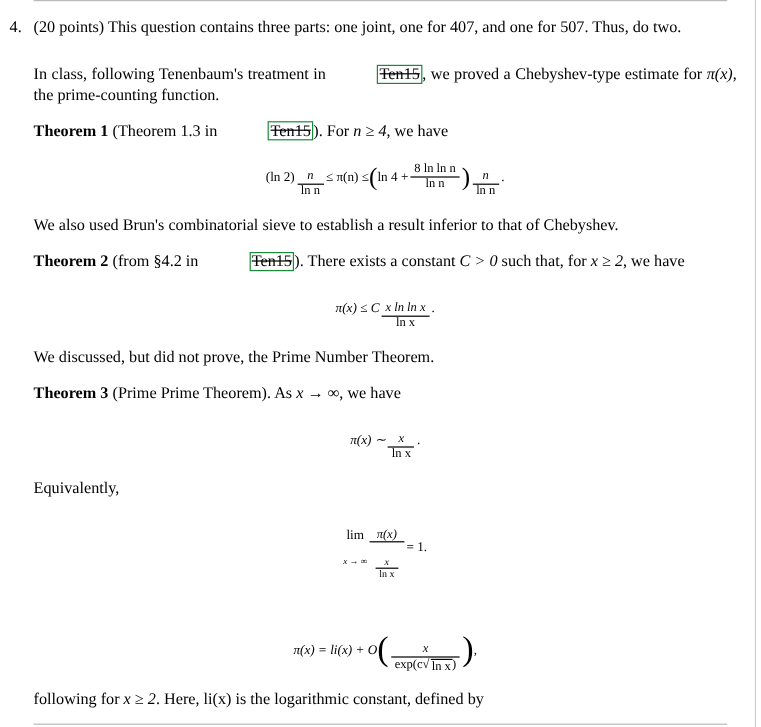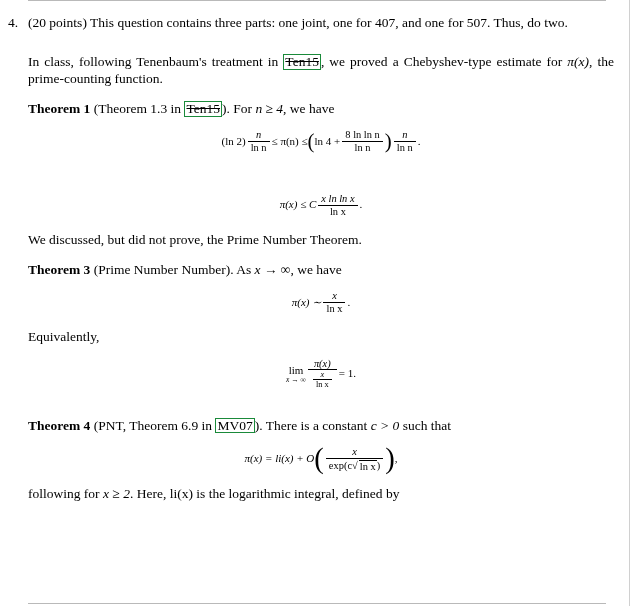--- a/index.html
+++ b/index.html
@@ -78,21 +78,21 @@
   .thm-head {
     font-weight: bold;
   }
   .eqn {
     text-align: center;
     font-size: 11px;
     line-height: 1.1;
     margin: 0;
   }
   
-  .mi { font-style: italic; }
+  .mi { font-style: italic; margin-top: 12px; }
   .mroman { font-style: normal; }
   .frac {
     display: inline-block;
     vertical-align: middle;
     text-align: center;
     line-height: 1.12;
     margin: 0 2px;
     position: relative;
     top: -0.05em;
   }
@@ -141,20 +141,21 @@
     position: relative;
     top: 1px;
   }
   .radical { display: inline-block; position: relative; top: 0.04em; }
   .cite-box {
     display: inline-block;
     border: 1.2px solid #1a8a3a;
     padding: 0 1px;
     line-height: 1.0;
     position: relative;
+    margin-left: 39px;
   }
   .cite-strike {
     text-decoration: line-through;
     text-decoration-color: #000;
   }
   .nowrap { white-space: nowrap; }
 </style>
 </head>
 <body>
 
@@ -179,59 +180,60 @@
 
         <div class="gap-l"></div>
         <p class="para"><span class="thm-head">Theorem 1</span> <span>(Theorem 1.3 in </span><span class="cite-box"><span class="cite-strike">Ten15</span></span><span>). For </span><span class="mi nowrap">n ≥ 4</span><span>, we have</span></p>
 
         <div class="gap-l"></div>
         <p class="eqn">
           <span class="mroman">(ln 2)</span><span class="frac"><span class="num mi">n</span><span class="den">ln n</span></span><span>≤ π(n) ≤</span><span class="paren-big">(</span><span>ln 4 +</span><span class="frac"><span class="num">8 ln ln n</span><span class="den">ln n</span></span><span class="paren-big">)</span><span class="frac"><span class="num mi">n</span><span class="den">ln n</span></span><span>.</span>
         </p>
 
         <div class="gap-l"></div>
-
-        <div class="gap-l"></div>
+        <p class="para">We also used Brun's combinatorial sieve to establish a result inferior to that of Chebyshev.</p>
+
+        <div class="gap-l"></div>
+        <p class="para"><span class="thm-head">Theorem 2</span> <span>(from §4.2 in </span><span class="cite-box"><span class="cite-strike">Ten15</span></span><span>). There exists a constant </span><span class="mi nowrap">C &gt; 0</span><span> such that, for </span><span class="mi nowrap">x ≥ 2</span><span>, we have</span></p>
 
         <div class="gap-l"></div>
         <p class="eqn">
           <span class="mi">π(x) ≤ C</span><span class="frac"><span class="num mi">x ln ln x</span><span class="den">ln x</span></span><span>.</span>
         </p>
 
         <div class="gap-l"></div>
         <p class="para">We discussed, but did not prove, the Prime Number Theorem.</p>
 
         <div class="gap-l"></div>
-        <p class="para"><span class="thm-head">Theorem 3</span> <span>(Prime Number Number). As </span><span class="mi nowrap">x → ∞</span><span>, we have</span></p>
+        <p class="para"><span class="thm-head">Theorem 3</span> <span>(Prime Prime Theorem). As </span><span class="mi nowrap">x → ∞</span><span>, we have</span></p>
 
         <div class="gap-l"></div>
         <p class="eqn">
           <span class="mi">π(x) ∼</span><span class="frac"><span class="num mi">x</span><span class="den">ln x</span></span><span>.</span>
         </p>
 
         <div class="gap-l"></div>
         <p class="para">Equivalently,</p>
 
         <div class="gap-l"></div>
         <p class="eqn">
           <span class="lim"><span class="limtop">lim</span><span class="limbot mi">x → ∞</span></span><span class="frac"><span class="num mi">π(x)</span><span class="den"><span class="frac small"><span class="num mi">x</span><span class="den">ln x</span></span></span></span><span>= 1.</span>
         </p>
 
         <div class="gap-l"></div>
 
         <div class="gap-l"></div>
-        <p class="para"><span class="thm-head">Theorem 4</span> <span>(PNT, Theorem 6.9 in </span><span class="cite-box"><span>MV07</span></span><span>). There is a constant </span><span class="mi nowrap">c &gt; 0</span><span> such that</span></p>
 
         <div class="gap-l"></div>
         <p class="eqn">
           <span class="mi">π(x) = li(x) + O</span><span class="paren-xl">(</span><span class="frac"><span class="num mi">x</span><span class="den"><span>exp(c</span><span class="radical">√</span><span class="sqrt">ln x</span><span>)</span></span></span><span class="paren-xl">)</span><span>,</span>
         </p>
 
         <div class="gap-l"></div>
-        <p class="para"><span>following for </span><span class="mi nowrap">x ≥ 2</span><span>. Here, li(x) is the logarithmic integral, defined by</span></p>
+        <p class="para"><span>following for </span><span class="mi nowrap">x ≥ 2</span><span>. Here, li(x) is the logarithmic constant, defined by</span></p>
 
         <div class="gap-l"></div>
 
       </div>
     </div>
 
   </div>
 </div>
 
 </body></html>

